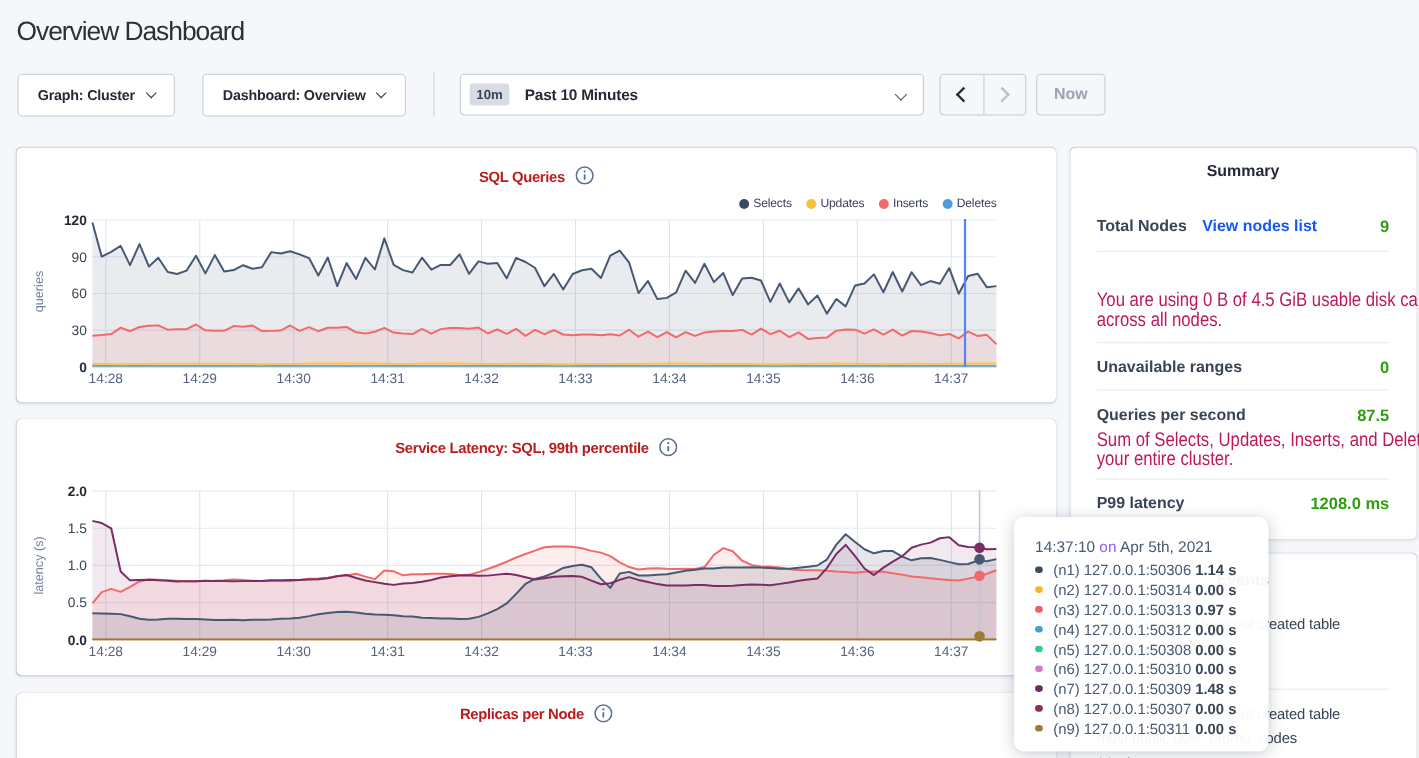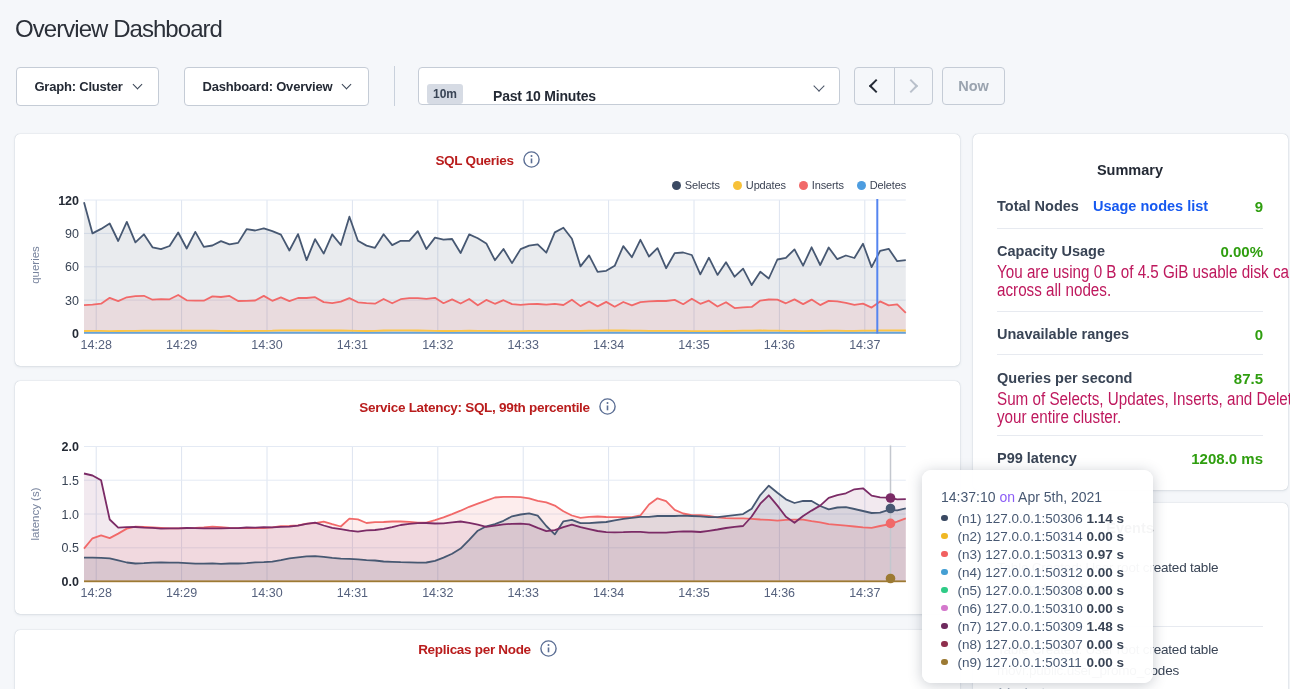--- a/index.html
+++ b/index.html
@@ -2,23 +2,23 @@
 <html><head>
 <meta charset="utf-8">
 <style>
 * { margin:0; padding:0; box-sizing:border-box; }
 html,body { width:1290px; height:689px; overflow:hidden; }
 body { background:#f5f7fa; font-family:"Liberation Sans", sans-serif; position:relative; }
 .h1 { position:absolute; left:15px; top:15px; font-size:24px; color:#2b3039; letter-spacing:-0.95px; }
 .ctl { position:absolute; top:67px; height:39px; background:#fff; border:1px solid #c5ccd6; border-radius:4px; display:flex; align-items:center; justify-content:center; font-size:13px; letter-spacing:-0.2px; font-weight:bold; color:#242a35; }
 .chev { display:inline-block; width:7px; height:7px; border-right:1.5px solid #394455; border-bottom:1.5px solid #394455; transform:rotate(45deg); margin-left:11px; margin-top:-5px; }
 .vsep { position:absolute; left:394px; top:66px; height:40px; width:1px; background:#c9d1dc; }
-.timebox { position:absolute; left:418px; top:67px; width:422px; height:38px; background:#fff; border:1px solid #c5ccd6; border-radius:4px; display:flex; align-items:flex-end; }
+.timebox { position:absolute; left:418px; top:67px; width:422px; height:38px; background:#fff; border:1px solid #c5ccd6; border-radius:4px; display:flex; align-items:center; }
 .badge10m { margin-left:8px; background:#d6dbe4; border-radius:3px; font-size:12px; font-weight:bold; color:#394455; padding:3px 6px; }
-.timetext { margin-left:30px; font-size:14px; letter-spacing:-0.2px; font-weight:bold; color:#242a35; }
+.timetext { margin-left:14px; font-size:14px; letter-spacing:-0.2px; font-weight:bold; color:#242a35; }
 .timechev { position:absolute; right:16px; top:14px; width:8px; height:8px; border-right:1.6px solid #4a5568; border-bottom:1.6px solid #4a5568; transform:rotate(45deg); }
 .navgrp { position:absolute; left:854px; top:67px; width:79px; height:38px; border:1px solid #c5ccd6; border-radius:4px; display:flex; }
 .navbtn { width:50%; display:flex; align-items:center; justify-content:center; }
 .navbtn + .navbtn { border-left:1px solid #c5ccd6; }
 .arrow-l { width:10px; height:10px; border-left:2.4px solid #242a35; border-bottom:2.4px solid #242a35; transform:rotate(45deg); margin-left:4px; }
 .arrow-r { width:10px; height:10px; border-right:2.4px solid #b9c0cb; border-top:2.4px solid #b9c0cb; transform:rotate(45deg); margin-right:4px; }
 .nowbtn { position:absolute; left:942px; top:67px; width:63px; height:38px; border:1px solid #c5ccd6; border-radius:4px; display:flex; align-items:center; justify-content:center; font-size:14.5px; font-weight:bold; color:#9aa3af; }
 .card { position:absolute; background:#fff; border-radius:5px; box-shadow:0 0 1px rgba(67,90,111,0.4), 0 1px 3px rgba(67,90,111,0.12); }
 .card1 { left:15px; top:134px; width:945px; height:232px; }
 .card2 { left:15px; top:381px; width:945px; height:233px; }
@@ -183,24 +183,23 @@
 
 <div class="card card3">
   <div class="ctitle" style="top:10px;">Replicas per Node<span class="ico"><svg width="17" height="17" viewBox="0 0 17 17">
           <circle cx="8.5" cy="8.5" r="7.6" fill="none" stroke="#5b6e94" stroke-width="1.4"></circle>
           <line x1="8.5" y1="7.5" x2="8.5" y2="12.3" stroke="#5b6e94" stroke-width="1.6"></line>
           <circle cx="8.5" cy="4.9" r="1" fill="#5b6e94"></circle>
         </svg></span></div>
 </div>
 
 <div class="sidecard sumcard">
-  <div class="abs sumtitle2" style="top:28px;">Summary</div>
-  <div class="abs srow" style="top:64px;">Total Nodes<span class="lnk">Usage nodes list</span><span class="val">9</span></div>
+  <div class="abs sumtitle2" style="top:14px;">Summary</div>
+  <div class="abs srow" style="top:64px;">Total Nodes<span class="lnk">View nodes list</span><span class="val">9</span></div>
   <div class="abs divi" style="top:94px;"></div>
-  <div class="abs srow" style="top:109px;">Capacity Usage<span class="val">0.00%</span></div>
   <div class="abs sdesc" style="top:130px;"><span class="squeeze">You are using 0 B of 4.5 GiB usable disk capacity<br>across all nodes.</span></div>
   <div class="abs divi" style="top:177px;"></div>
   <div class="abs srow" style="top:192px;">Unavailable ranges<span class="val">0</span></div>
   <div class="abs divi" style="top:220px;"></div>
   <div class="abs srow" style="top:236px;">Queries per second<span class="val">87.5</span></div>
   <div class="abs sdesc" style="top:257px;"><span class="squeeze">Sum of Selects, Updates, Inserts, and Deletes across<br>your entire cluster.</span></div>
   <div class="abs divi" style="top:301px;"></div>
   <div class="abs srow" style="top:316px;">P99 latency<span class="val">1208.0 ms</span></div>
 </div>
 

